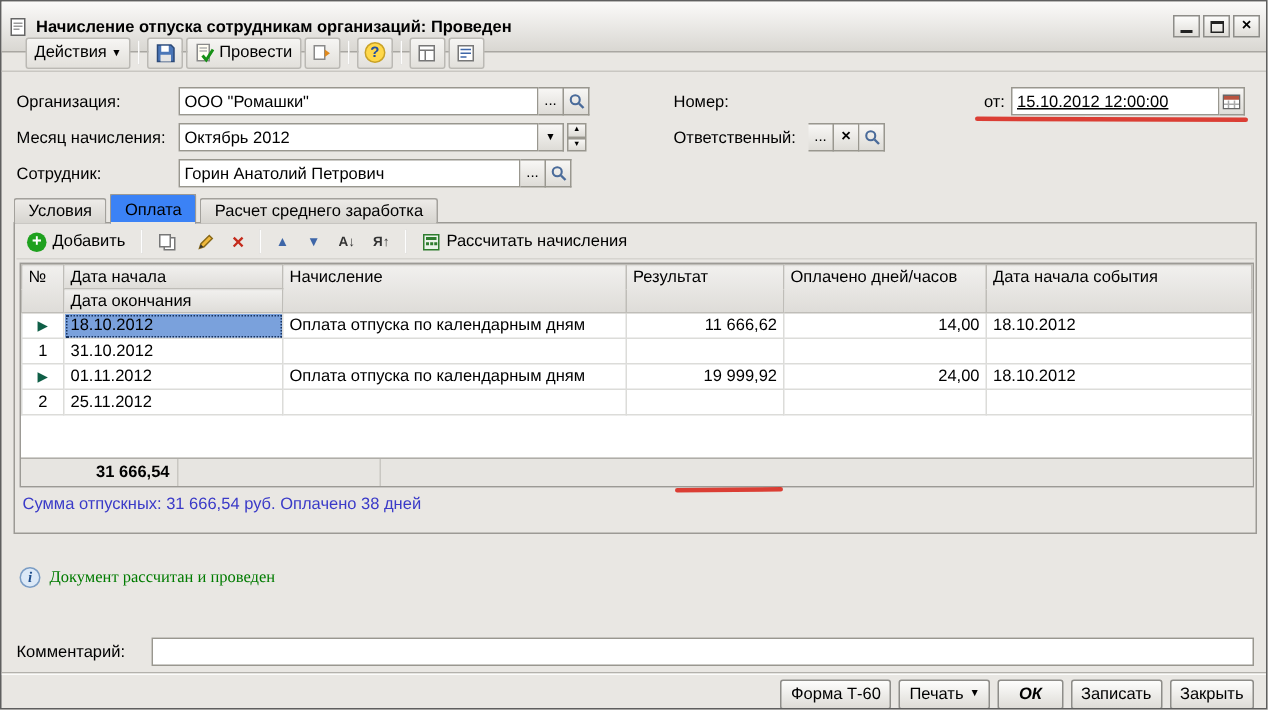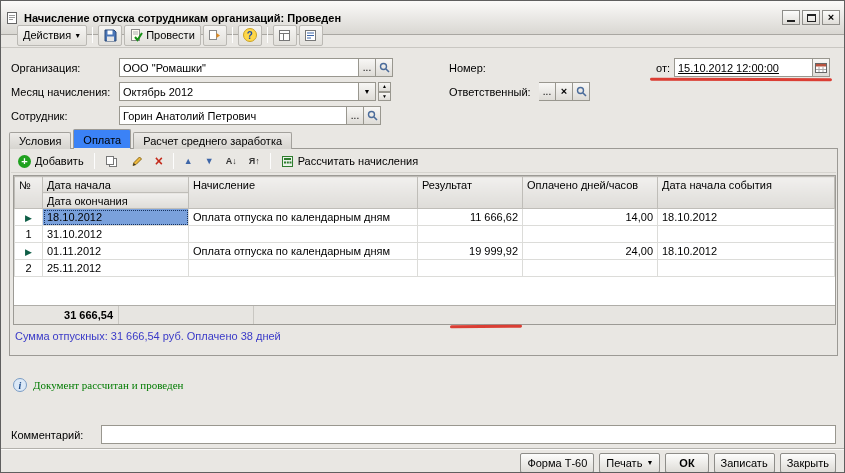--- a/index.html
+++ b/index.html
@@ -83,21 +83,21 @@
            display:flex;align-items:center;justify-content:center;font:italic bold 10px "Liberation Serif",serif;}
   .status-text{color:#007B00;font-family:Liberation Serif, serif;}
   .comment{position:absolute;left:10px;top:424px;right:8px;display:flex;align-items:center;}
   .comment .flabel{width:90px;}
   .comment .input{flex:1;}
   .fsep{position:absolute;left:0;right:0;top:447px;height:2px;border-top:1px solid #B3B1AC;border-bottom:1px solid #FBFBFA;}
   .footer{position:absolute;left:0;right:0;top:450px;height:23px;display:flex;justify-content:flex-end;
           align-items:center;gap:5px;padding:0 8px;}
   .fbtn{height:20px;padding:0 6px;border:1px solid #8E8D89;background:linear-gradient(#FDFDFC,#DEDCD7);
         border-radius:2px;font:11px "Liberation Sans",sans-serif;display:inline-flex;align-items:center;gap:4px;cursor:default;}
-  .fbtn.ok{font-weight:bold;padding:0 13px;}
+  .fbtn.ok{font-weight:bold;padding:0 13px;font-style:italic;}
   
   .red-line{position:absolute;height:3px;background:#D93025;border-radius:2px;opacity:.92;z-index:5;}
   .red1{left:649px;top:77px;width:182px;transform:rotate(0.2deg);}
   .red2{left:449px;top:324px;width:72px;transform:rotate(-0.6deg);}
 </style>
 </head>
 <body>
 
 <div class="window">
 

